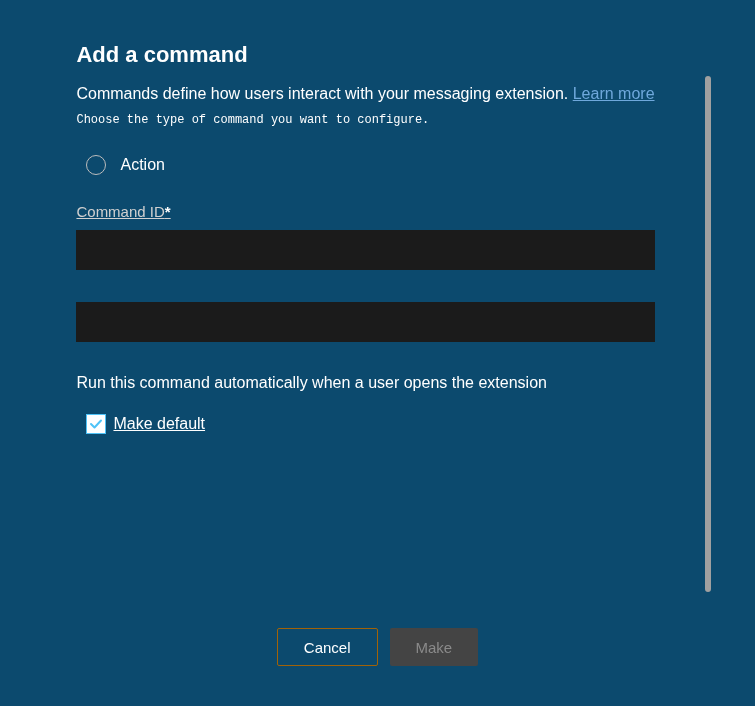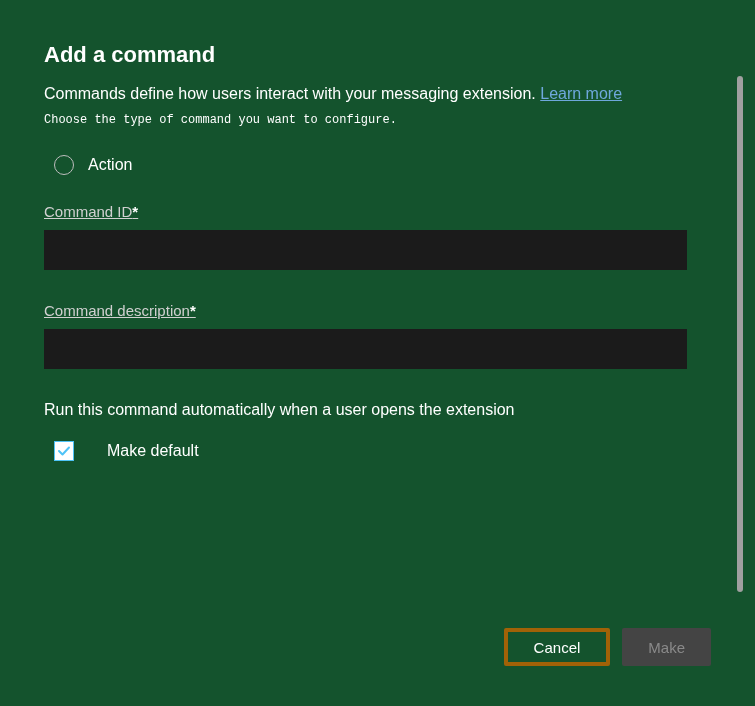--- a/index.html
+++ b/index.html
@@ -10,26 +10,27 @@
     body {
       width: 755px;
       height: 706px;
       background: #1e1e1e;
       font-family: "Segoe UI", -apple-system, sans-serif;
       color: #ffffff;
       overflow: hidden;
       position: relative;
     }
     .dialog {
-      background: #14532d;
+      background: #0c4a6e;
       width: 100%;
       height: 100%;
       padding: 0;
       display: flex;
       flex-direction: column;
+      align-items: center;
     }
     .content-area {
       flex: 1;
       position: relative;
       overflow: hidden;
       padding: 42px 44px 0 44px;
     }
     .scroll-content {
       height: 555px;
       overflow-y: hidden;
@@ -117,22 +118,23 @@
     }
     .section-label {
       font-size: 16px;
       color: #ffffff;
       margin-top: 23px;
       margin-bottom: 22px;
     }
     .checkbox-row {
       display: flex;
       align-items: center;
-      gap: 33px;
+      gap: 7px;
       padding-left: 10px;
+      text-decoration: underline;
     }
     .checkbox {
       width: 20px;
       height: 20px;
       background: #ffffff;
       border: 1.5px solid #4fc3f7;
       display: flex;
       align-items: center;
       justify-content: center;
       flex-shrink: 0;
@@ -163,21 +165,21 @@
     .btn {
       height: 38px;
       padding: 0 26px;
       font-size: 15px;
       border-radius: 2px;
       cursor: pointer;
       font-family: inherit;
     }
     .btn-cancel {
       background: transparent;
-      border: 4px solid #a16207;
+      border: 1px solid #a16207;
       color: #ffffff;
     }
     .btn-save {
       background: #444444;
       border: none;
       color: #8a8a8a;
     }
     .cut-off {
       overflow: hidden;
       height: 20px;
@@ -207,23 +209,20 @@
 
       <div class="field-group">
         <div class="field-label">
           <span>Command ID</span><span class="req-asterisk">*</span>
         </div>
         <input type="text" class="text-input" value="" style="">
       </div>
 
 
       <div class="field-group">
-        <div class="field-label">
-          <span>Command description</span><span class="req-asterisk">*</span>
-        </div>
         <input type="text" class="text-input" value="" style="">
       </div>
 
       <div class="section-label">Run this command automatically when a user opens the extension</div>
 
       <div class="cut-off">
         <div class="checkbox-row">
           <span class="checkbox">
             <svg class="checkmark" viewBox="0 0 14 14">
               <path d="M2 7 L5.5 10.5 L12 3.5" stroke="#4fc3f7" stroke-width="2" fill="none" stroke-linecap="round" stroke-linejoin="round"></path>

